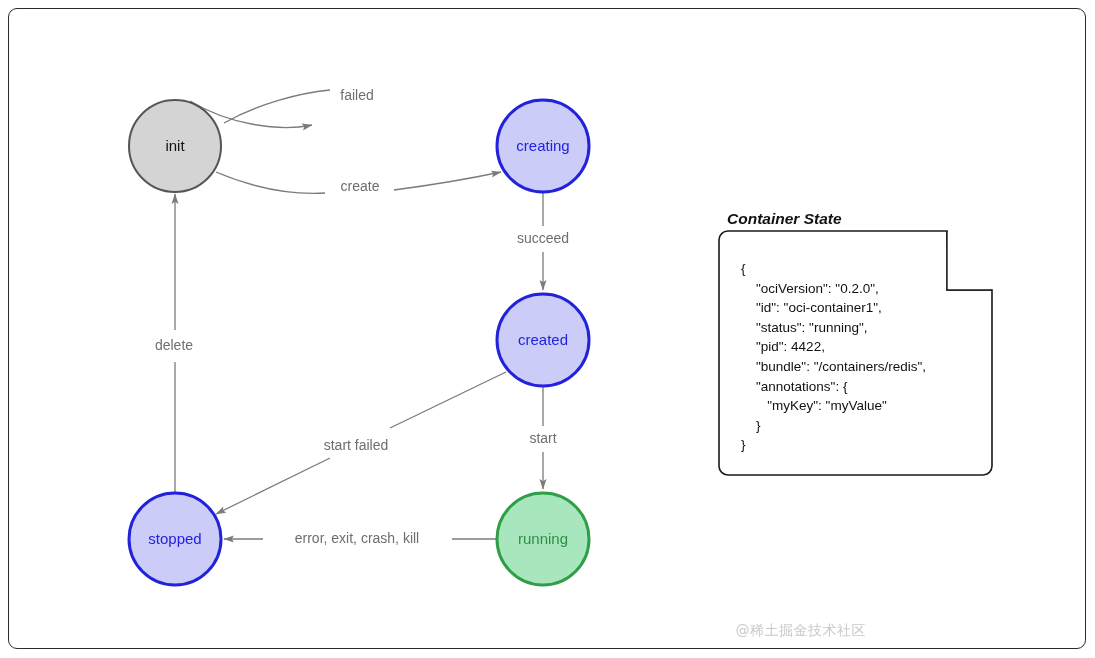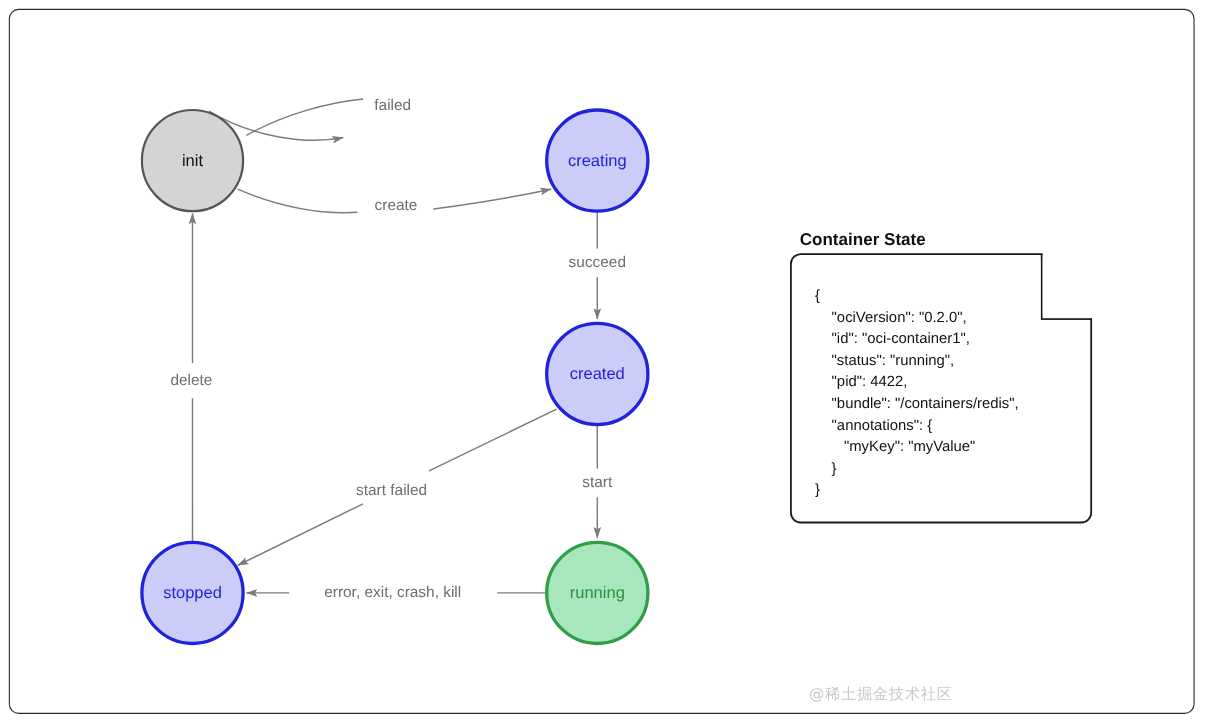--- a/index.html
+++ b/index.html
@@ -70,20 +70,21 @@
   }
   .note-title {
     position: absolute;
     font-family: "Liberation Sans", sans-serif;
     font-size: 15.5px;
     font-weight: bold;
     color: #111111;
     left: 727px;
     top: 210px;
     white-space: nowrap;
+    font-style: italic;
   }
   .note-code {
     position: absolute;
     left: 741px;
     top: 259px;
     width: 250px;
     font-family: "Liberation Sans", sans-serif;
     font-size: 13.5px;
     line-height: 19.6px;
     color: #111111;

